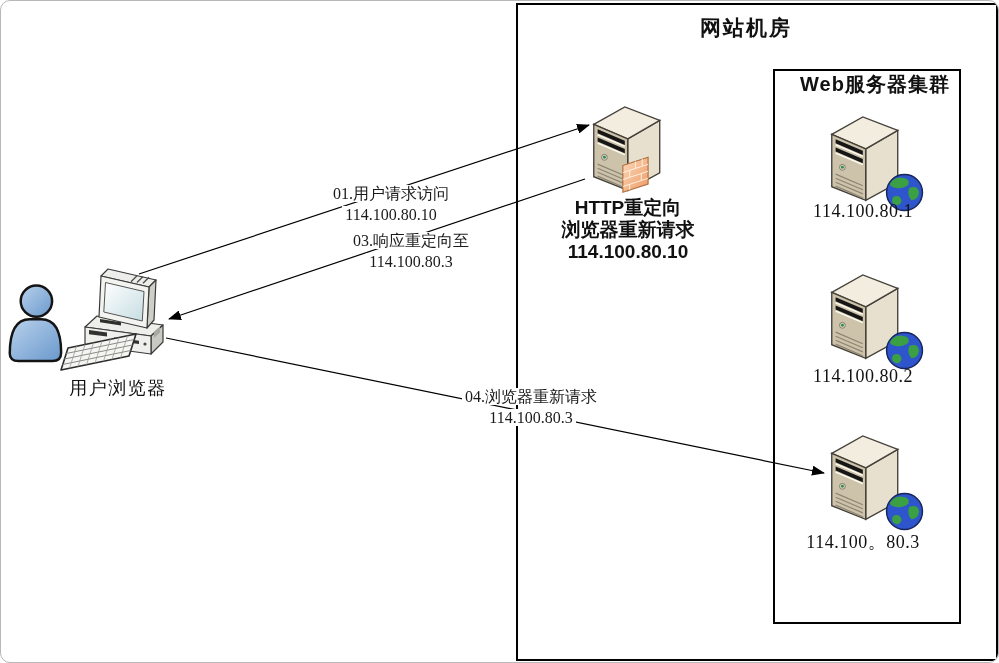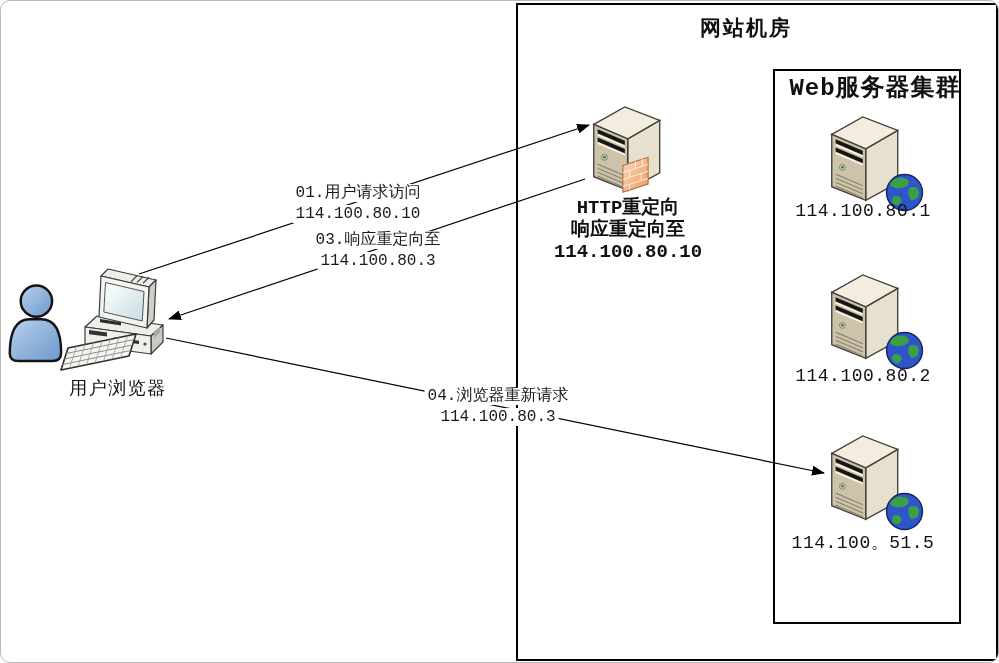--- a/index.html
+++ b/index.html
@@ -5,27 +5,27 @@
   html,body{margin:0;padding:0;background:#fff;}
   .page{
     position:relative;width:999px;height:663px;background:#fff;overflow:hidden;
     border:1px solid #b8b8b8;border-radius:10px;box-sizing:border-box;
     font-family:"Liberation Serif","DejaVu Serif",serif;color:#111;
   }
   .abs{position:absolute;}
   .box{position:absolute;border:2px solid var(--box_border,#000);box-sizing:border-box;background:transparent;}
   .t-hei{font-family:"Liberation Sans","DejaVu Sans",sans-serif;font-weight:bold;}
   .t-song{font-family:"Liberation Serif","DejaVu Serif",serif;font-weight:normal;}
-  .center-x{transform:translateX(-50%);white-space:nowrap;font-family:Liberation Mono, monospace;}
+  .center-x{transform:translateX(-50%);white-space:nowrap;}
   .room-title{font-size:21px;letter-spacing:2px;}
-  .cluster-title{font-size:24px;letter-spacing:1px;}
+  .cluster-title{font-size:20px;letter-spacing:1px;}
   .lb-label{font-size:19px;line-height:22px;text-align:center;}
   .lb-label span{background:#fff;padding:0 2px;}
   .server-ip{font-size:18px;letter-spacing:0.5px;}
-  .flow-label{font-size:16px;line-height:21px;text-align:center;color:#1a1a1a;}
+  .flow-label{font-size:16px;line-height:21px;text-align:center;color:#1a1a1a;margin-left:33px;}
   .flow-label span{background:#fff;padding:0 3px;}
   .user-label{font-size:18px;letter-spacing:1.5px;}
   svg.icon{position:absolute;overflow:visible;}
   svg.layer{position:absolute;left:0;top:0;pointer-events:none;}
   #defs-svg{position:absolute;width:0;height:0;overflow:hidden;}
 </style>
 </head>
 <body>
 
 <div class="page">
@@ -161,38 +161,38 @@
   <svg class="icon" style="left:58px;top:262px" width="117" height="107" viewBox="0 0 117 107">
       <use href="#g-computer"></use>
     </svg>
   <div class="abs center-x t-song user-label" style="left:117px;top:375px">用户浏览器</div>
 
   <svg class="icon" style="left:585px;top:100px" width="97" height="101" viewBox="0 0 100 104">
       <use href="#g-lbserver"></use>
     </svg>
   <div class="abs center-x t-hei lb-label" style="left:627px;top:196px">
     <div><span>HTTP重定向</span></div>
-    <div><span>响应重定向至</span></div>
+    <div><span>浏览器重新请求</span></div>
     <div><span>114.100.80.10</span></div>
   </div>
 
   <svg class="icon" style="left:823px;top:110px" width="97" height="101" viewBox="0 0 100 104">
       <use href="#g-webserver"></use>
     </svg>
   <div class="abs center-x t-song server-ip" style="left:862px;top:200px">114.100.80.1</div>
 
   <svg class="icon" style="left:823px;top:268px" width="97" height="101" viewBox="0 0 100 104">
       <use href="#g-webserver"></use>
     </svg>
   <div class="abs center-x t-song server-ip" style="left:862px;top:365px">114.100.80.2</div>
 
   <svg class="icon" style="left:823px;top:429px" width="97" height="101" viewBox="0 0 100 104">
       <use href="#g-webserver"></use>
     </svg>
-  <div class="abs center-x t-song server-ip" style="left:862px;top:529px">114.100。51.5</div>
+  <div class="abs center-x t-song server-ip" style="left:862px;top:529px">114.100。80.3</div>
 
   <div class="abs center-x t-song flow-label" style="left:357px;top:182px">
     <div><span>01.用户请求访问</span></div>
     <div><span>114.100.80.10</span></div>
   </div>
   <div class="abs center-x t-song flow-label" style="left:377px;top:229px">
     <div><span>03.响应重定向至</span></div>
     <div><span>114.100.80.3</span></div>
   </div>
   <div class="abs center-x t-song flow-label" style="left:497px;top:385px">

